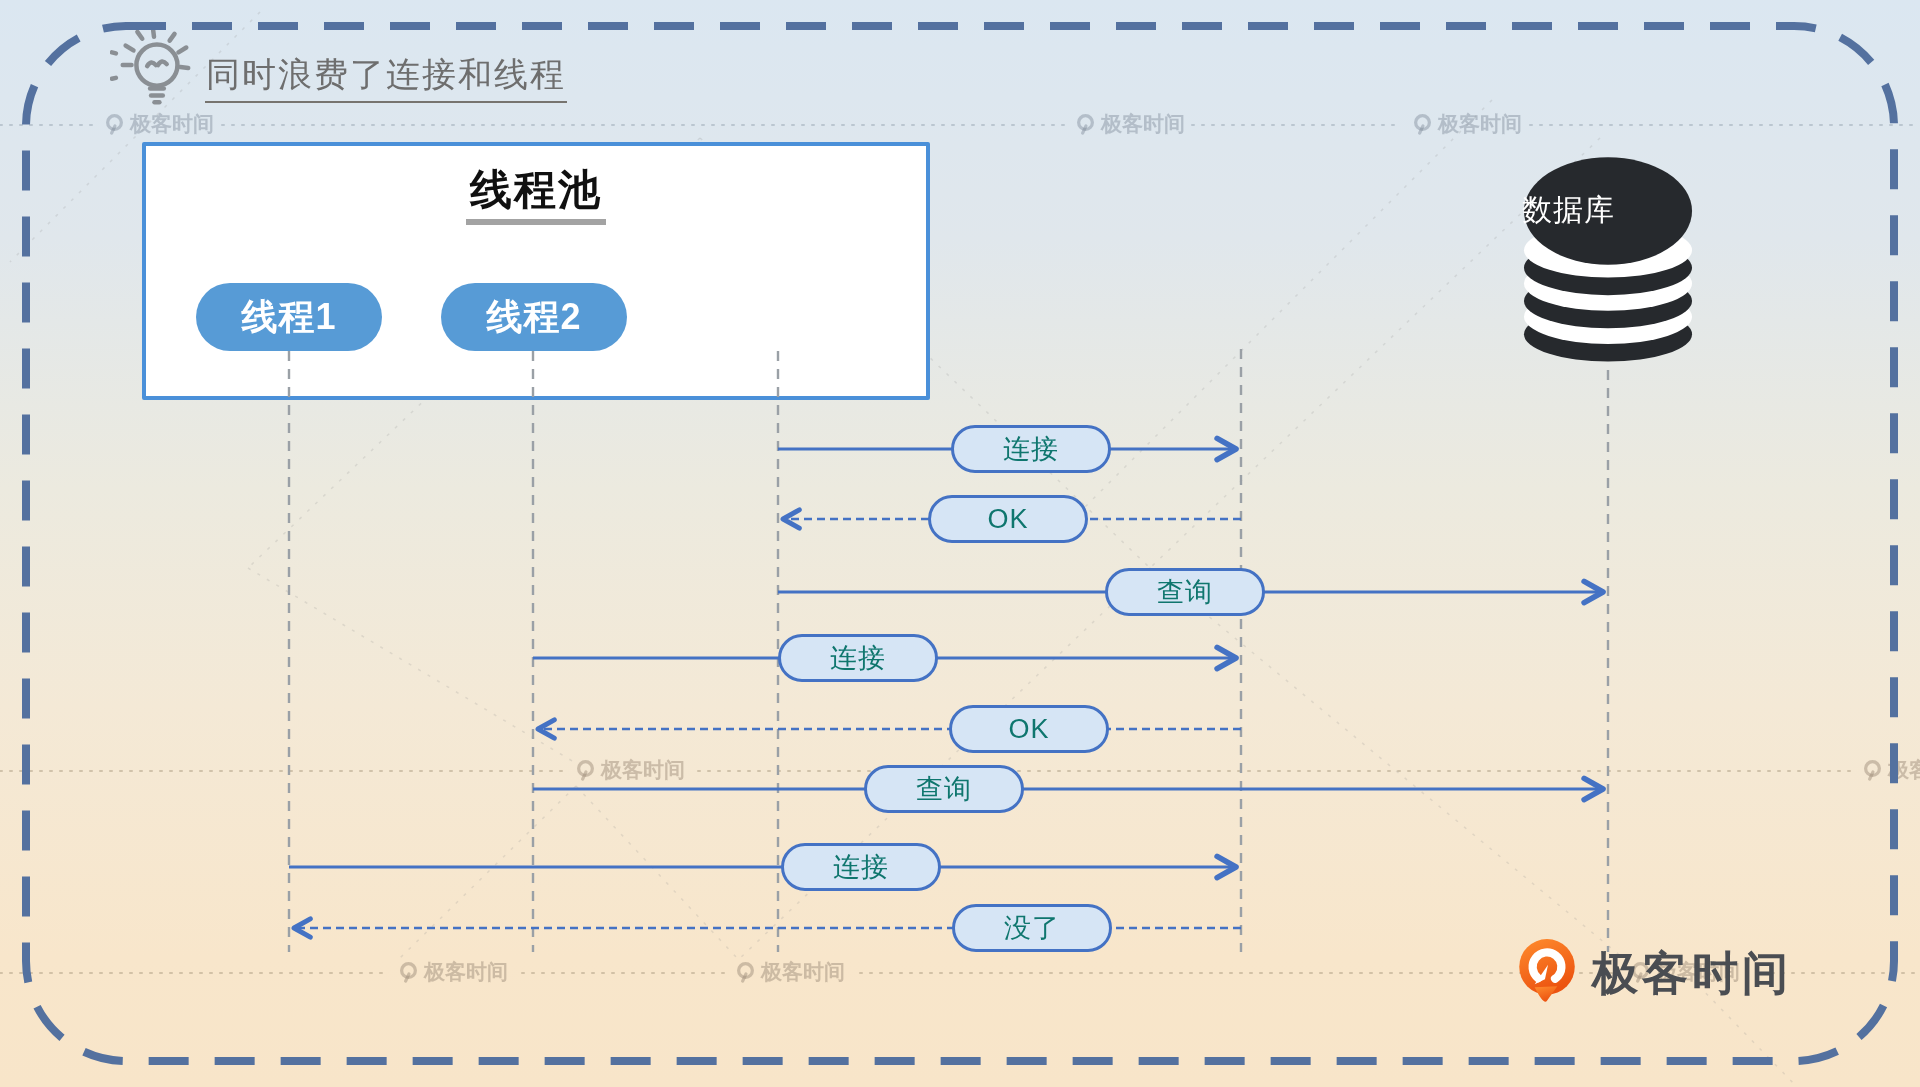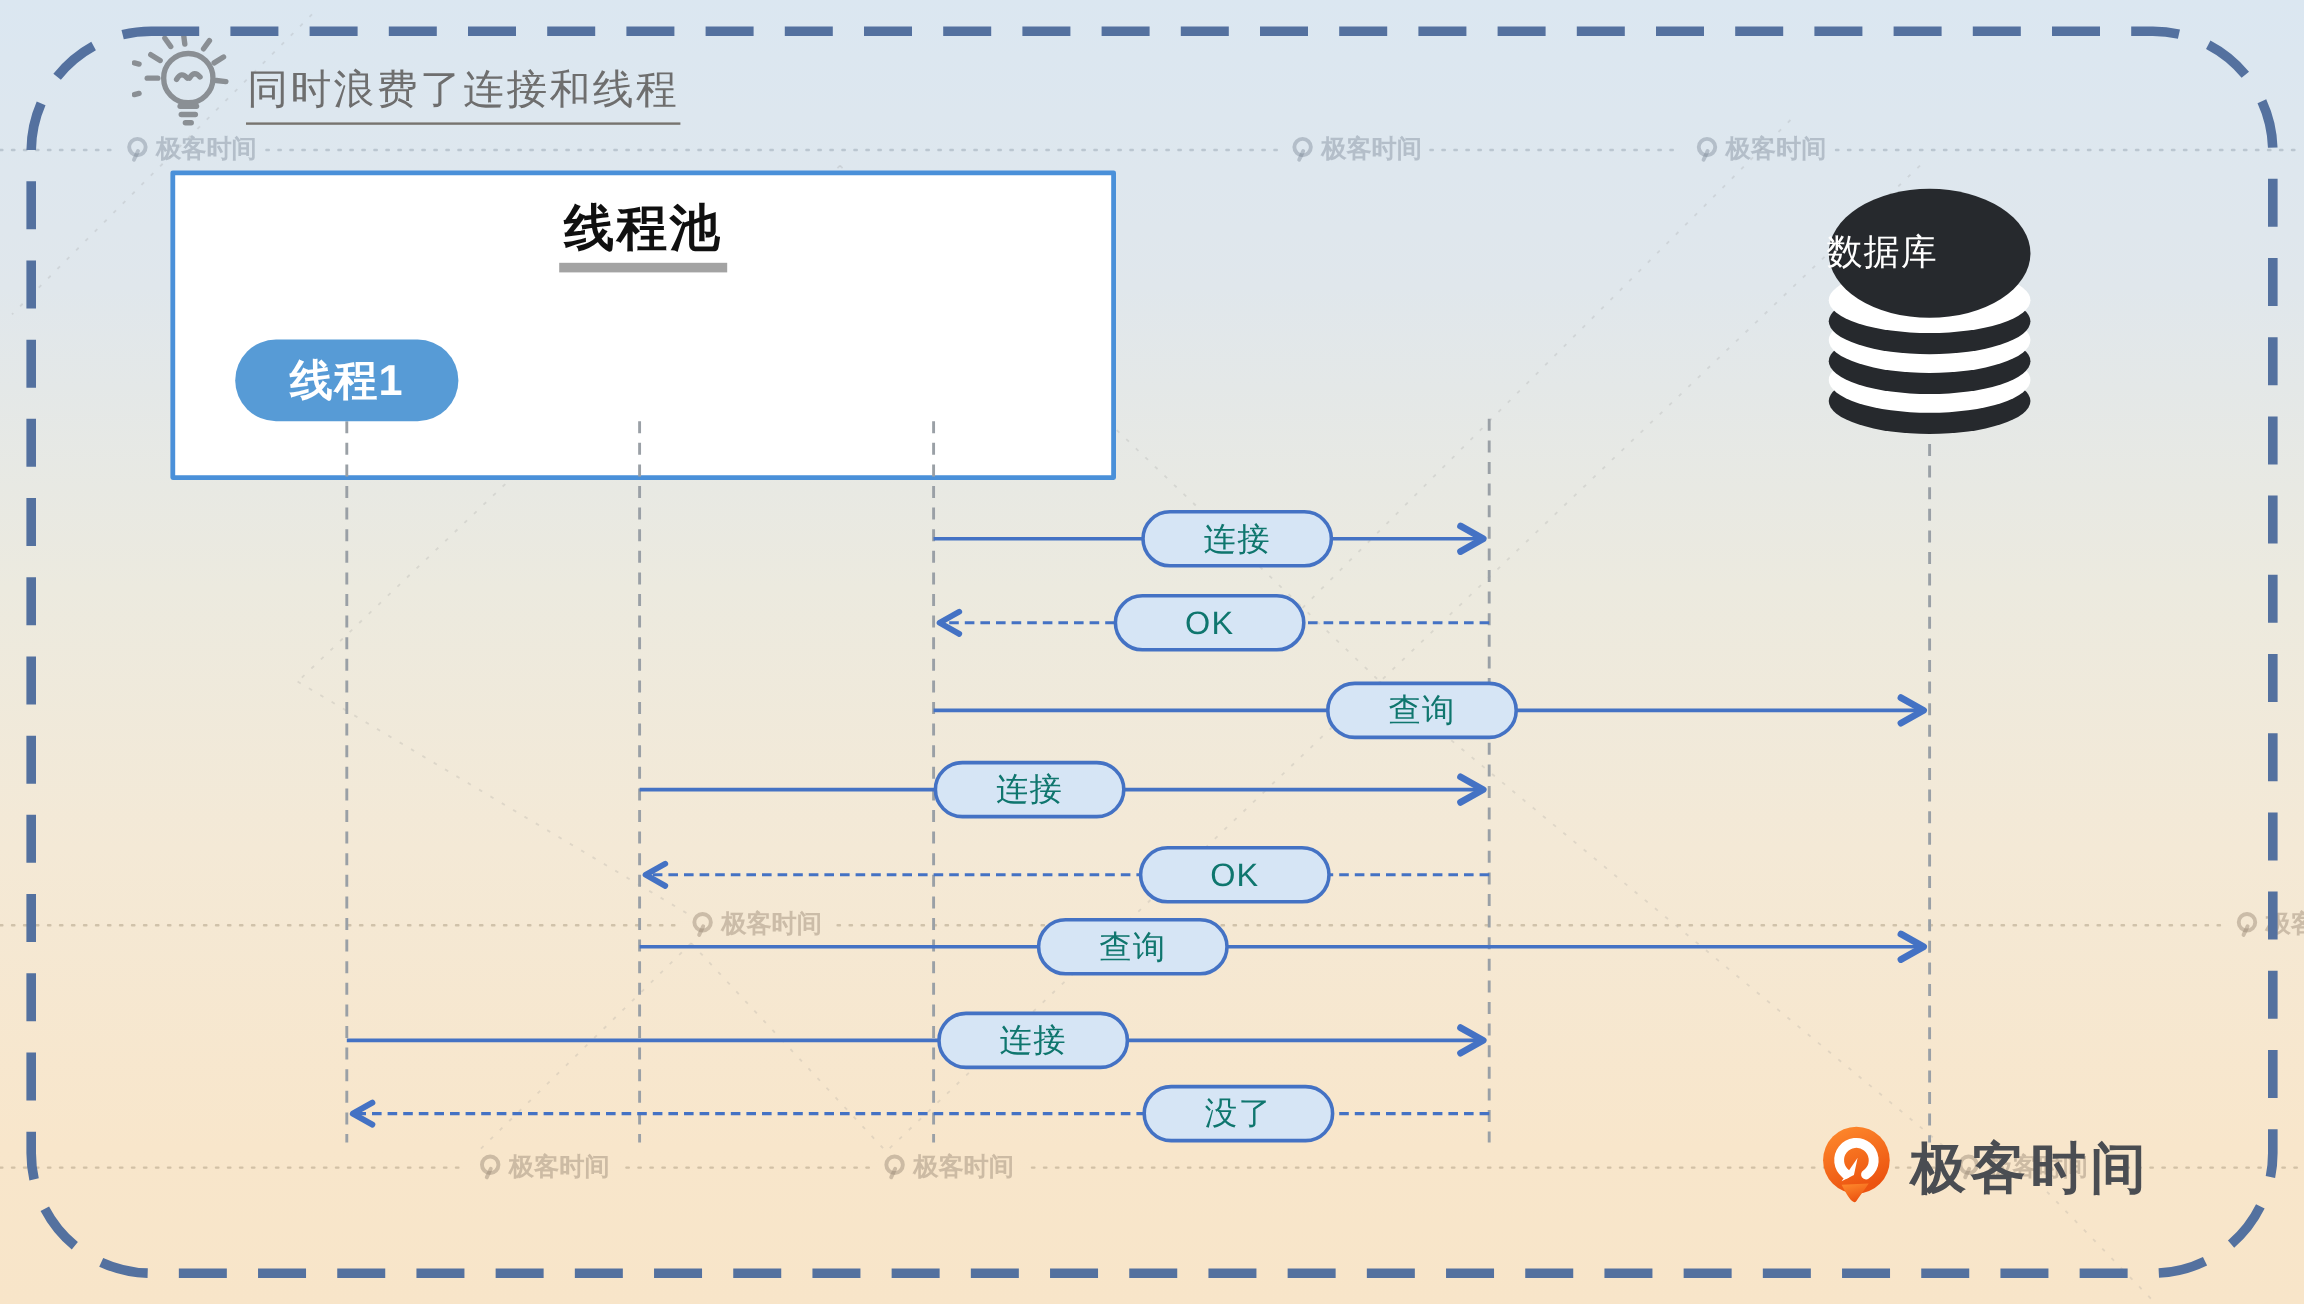--- a/index.html
+++ b/index.html
@@ -24,21 +24,21 @@
   #wm-layer{z-index:1;}
   .pool-box{
     position:absolute;left:142px;top:142px;width:788px;height:258px;
     background:#ffffff;border:4px solid var(--box-border-blue);border-radius:2px;
     box-sizing:border-box;z-index:2;
   }
   .pool-box-title{
     position:absolute;top:16px;left:0;right:0;text-align:center;
     font-size:42px;font-weight:bold;color:#101010;letter-spacing:2px;
   }
-  .pool-box-title span{border-bottom:8px solid #a3a3a3;padding:0 4px 6px 4px;}
+  .pool-box-title span{border-bottom:6px solid #a3a3a3;padding:0 4px 6px 4px;}
   #svg-holder{z-index:3;}
   #fg-layer{z-index:4;}
   .border-svg{position:absolute;left:0;top:0;z-index:5;pointer-events:none;}
   .pill-actor{
     position:absolute;background:var(--pill-blue);color:#fff;border-radius:35px;
     display:flex;align-items:center;justify-content:center;font-weight:bold;
     box-sizing:border-box;
   }
   .thread-pill{width:186px;height:68px;font-size:36px;letter-spacing:1px;}
   .pool-pill{
@@ -241,20 +241,21 @@
           </linearGradient>
         </defs>
         <circle cx="30" cy="28" r="27" fill="url(#og)"></circle>
         <path d="M18 48 Q27 66 30 61 Q33 57 40 47 Z" fill="url(#og)"></path>
         <circle cx="30" cy="28" r="14" fill="none" stroke="#ffffff" stroke-width="8" stroke-dasharray="70 18" transform="rotate(128 30 28)" stroke-linecap="round"></circle>
         <path d="M31 26 L18 45 L28 40 Z" fill="#ffffff"></path>
       </svg>
       <div class="brand-text">极客时间</div>
     </div>
   <div class="pill-actor thread-pill" style="left: 196px; top: 283px;">线程1</div>
+      <div class="pill-actor thread-pill" style="left: 441px; top: 283px;">线程2</div>
       <div class="msg-label" style="left: 951px; top: 425px;">连接</div>
       <div class="msg-label" style="left: 928px; top: 495px;">OK</div>
       <div class="msg-label" style="left: 1105px; top: 568px;">查询</div>
       <div class="msg-label" style="left: 778px; top: 634px;">连接</div>
       <div class="msg-label" style="left: 949px; top: 705px;">OK</div>
       <div class="msg-label" style="left: 864px; top: 765px;">查询</div>
       <div class="msg-label" style="left: 781px; top: 843px;">连接</div>
       <div class="msg-label" style="left: 952px; top: 904px;">没了</div>
     </div>
 

